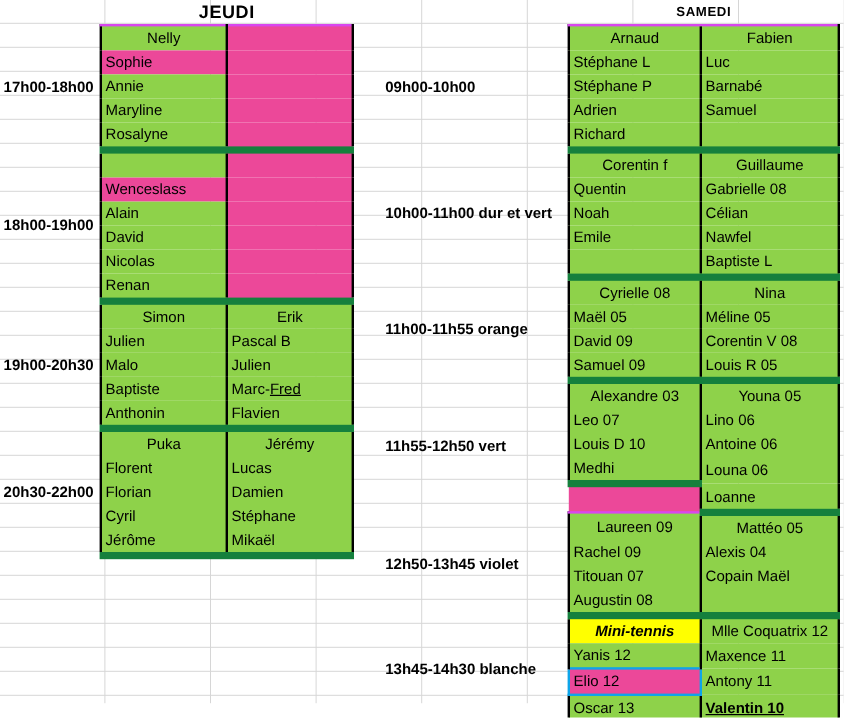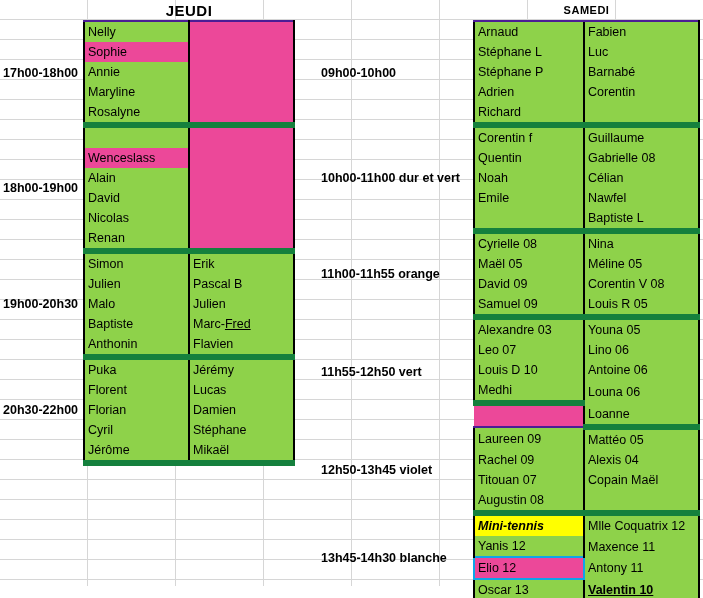--- a/index.html
+++ b/index.html
@@ -19,21 +19,21 @@
   .tbl td{vertical-align:middle; font-size:12.5px; color:#000; padding:0 3px; height:20px;}
 
   
   #jeudi{left:0px; top:0px;}
   #jeudi .hdr{font-weight:bold; font-size:15px; text-align:center; letter-spacing:.5px; border:none;}
   .tcell{font-weight:bold; font-size:12.5px; text-align:left; padding-left:4px;}
   .green{background:#8ed24a;}
   .white{background:#ec4899;}
   .bx-l{border-left:2px solid #000;}
   .bx-r{border-right:2px solid #000;}
-  .bx-t{border-top:2px solid #4c1d95;}
+  .bx-t{border-top:2px solid #d946ef;text-align:center;}
   .bx-b{border-bottom:6px solid #15803d;}
   .nb{border:none;}
 
   
   #samedi{left:318px; top:0px;}
   #samedi .hdr{font-weight:bold; font-size:11px; text-align:center; letter-spacing:.5px; border:none;}
 
   .yellow{background:#ffff00; font-weight:bold;font-style:italic;}
   .boldu{font-weight:bold; text-decoration:underline;}
   .purpleframe{border:2px solid #0ea5e9;}
@@ -170,21 +170,21 @@
     <tr>
       <td class="green bx-l">Stéphane L</td>
       <td class="green bx-r bx-l">Luc</td>
     </tr>
     <tr>
       <td class="green bx-l">Stéphane P</td>
       <td class="green bx-r bx-l">Barnabé</td>
     </tr>
     <tr>
       <td class="green bx-l">Adrien</td>
-      <td class="green bx-r bx-l">Corentin</td>
+      <td class="green bx-r bx-l">Samuel</td>
     </tr>
     <tr>
       <td class="green bx-l bx-b">Richard</td>
       <td class="green bx-r bx-b bx-l"></td>
     </tr>
 
     <tr>
       <td rowspan="5" class="tcell">10h00-11h00 dur et vert</td>
       <td class="green bx-l bx-t">Corentin f</td>
       <td class="green bx-r bx-t bx-l">Guillaume</td>

